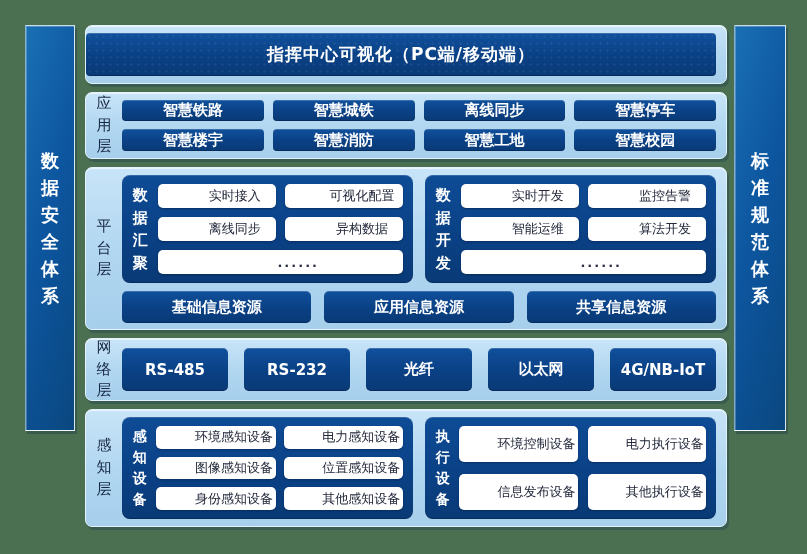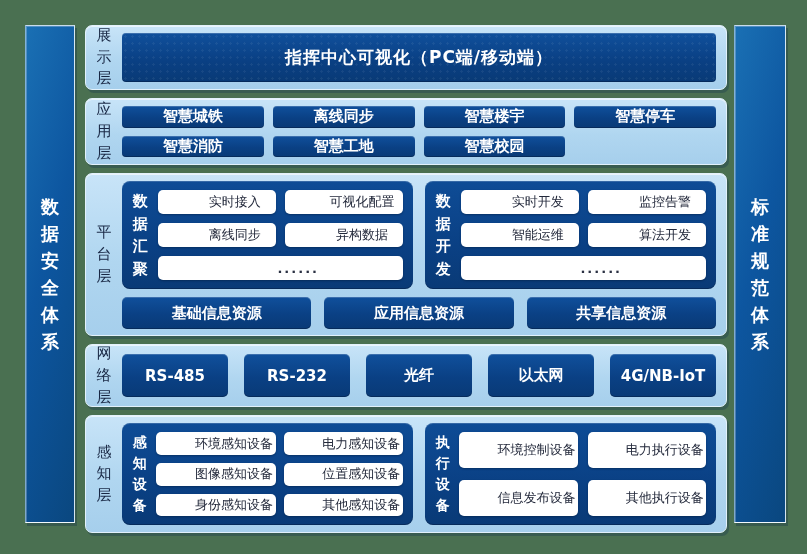--- a/index.html
+++ b/index.html
@@ -4,21 +4,21 @@
 <style>
   html,body { margin:0; padding:0; background:#4a7051; }
   * { box-sizing:border-box; }
   #canvas {
     position:relative; width:807px; height:554px; overflow:hidden;
     background:#4a7051;
     font-family:"DejaVu Sans","Liberation Sans",sans-serif;
   }
   
   .pillar {
-    position:absolute; top:25px; height:498px;
+    position:absolute; top:25px; height:406px;
     background:linear-gradient(105deg,#1a70b4 0%,#0d56a0 45%,#0a477f 100%);
     border:1px solid #e9f4fb;
     border-color:rgba(235,246,252,.85) rgba(235,246,252,.9) #f2f9fd rgba(210,235,250,.6);
     box-shadow:inset 1px 1px 0 rgba(255,255,255,.25), 2px 3px 0 rgba(12,40,70,.3);
     display:flex; align-items:center; justify-content:center;
     color:#ffffff; font-size:18px; font-weight:600;
   }
   .pillar-left  { left:25px;  width:50px; }
   .pillar-right { left:734px; width:52px; }
   .vstack { width:1.1em; word-break:break-all; text-align:center; line-height:1.5; }
@@ -110,38 +110,36 @@
     <span class="vstack">数据安全体系</span>
   </div>
 
   <div class="pillar pillar-right">
     <span class="vstack">标准规范体系</span>
   </div>
 
   <div class="main">
 
     <section class="panel" style="height:65px">
-      <div class="layer-label">
-        <span class="vstack">展示层</span>
-      </div>
       <div class="panel-content">
         <div class="dark big-title">指挥中心可视化（PC端/移动端）</div>
       </div>
     </section>
 
     <section class="panel" style="height:74px">
       <div class="layer-label">
         <span class="vstack">应用层</span>
       </div>
       <div class="panel-content">
         <div class="app-grid">
+          <div class="dark">智慧铁路</div>
           <div class="dark">智慧城铁</div>
           <div class="dark">离线同步</div>
+          <div class="dark">智慧停车</div>
           <div class="dark">智慧楼宇</div>
-          <div class="dark">智慧停车</div>
           <div class="dark">智慧消防</div>
           <div class="dark">智慧工地</div>
           <div class="dark">智慧校园</div>
         </div>
       </div>
     </section>
 
     <section class="panel" style="height:163px">
       <div class="layer-label">
         <span class="vstack">平台层</span>

